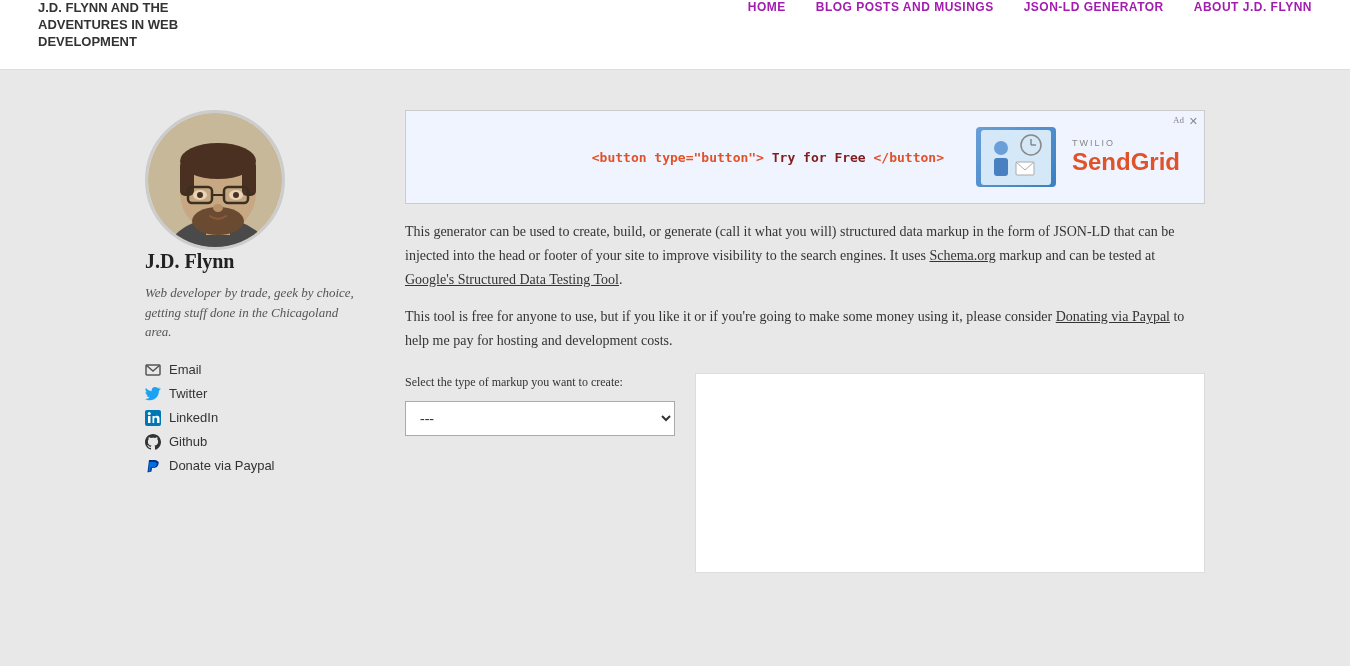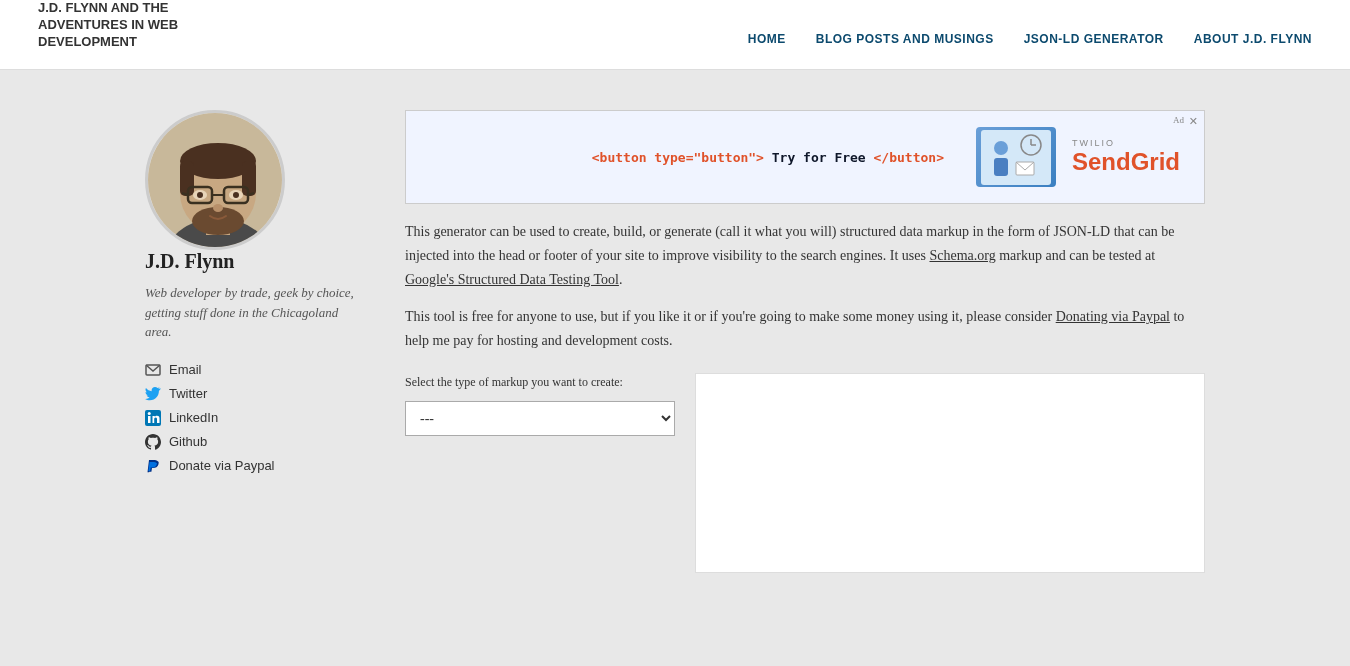--- a/index.html
+++ b/index.html
@@ -31,25 +31,24 @@
     }
     .site-nav {
       display: flex;
       gap: 30px;
       align-items: center;
     }
     .site-nav a {
       font-family: Arial, sans-serif;
       font-size: 12px;
       font-weight: bold;
-      color: #0c4a6e;
+      color: #a21caf;
       text-decoration: none;
       text-transform: uppercase;
       letter-spacing: 0.5px;
-      margin-top: 32px;
     }
 
     
     .page-wrapper {
       display: flex;
       max-width: 1100px;
       margin: 0 auto;
       padding: 40px 20px;
       gap: 40px;
     }
@@ -358,21 +357,21 @@
   </aside>
 
   <main class="main-content">
 
 
     <div class="ad-banner">
       <span class="ad-badge">Ad</span>
       <span class="ad-close">✕</span>
       <div class="ad-left">
         <div class="ad-button-code">
-          <span>&lt;button type="button"&gt;</span>&nbsp;<span style="color:#0f172a;font-weight:bold;">Try for Free</span>&nbsp;<span>&lt;/button&gt;</span>
+          <span>&lt;button type="button"&gt;</span>&nbsp;<span style="color:#7f1d1d;font-weight:bold;">Try for Free</span>&nbsp;<span>&lt;/button&gt;</span>
         </div>
       </div>
       <div class="ad-right">
         <div class="ad-illustration">
           <svg width="70" height="55" viewBox="0 0 70 55" xmlns="http://www.w3.org/2000/svg">
             <rect width="70" height="55" fill="#d4e8f8" rx="3"></rect>
 
             <circle cx="50" cy="15" r="10" fill="none" stroke="#888" stroke-width="1.5"></circle>
             <line x1="50" y1="9" x2="50" y2="15" stroke="#888" stroke-width="1.5"></line>
             <line x1="50" y1="15" x2="55" y2="15" stroke="#888" stroke-width="1.5"></line>

